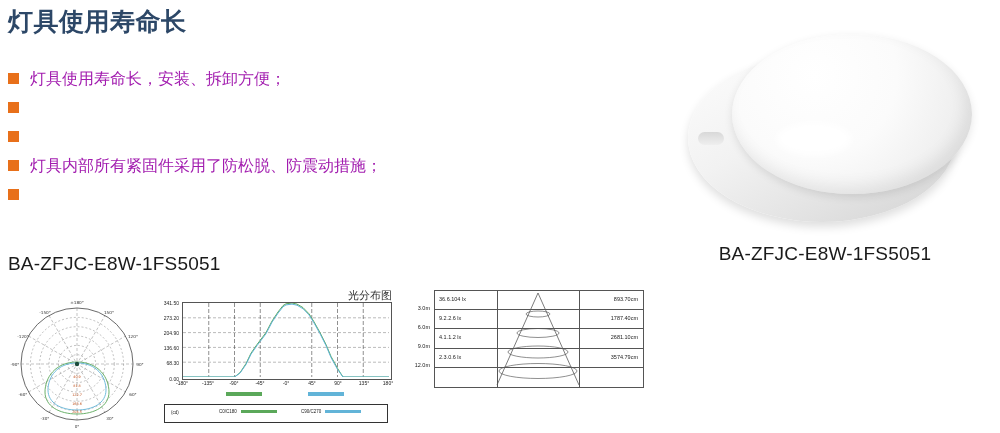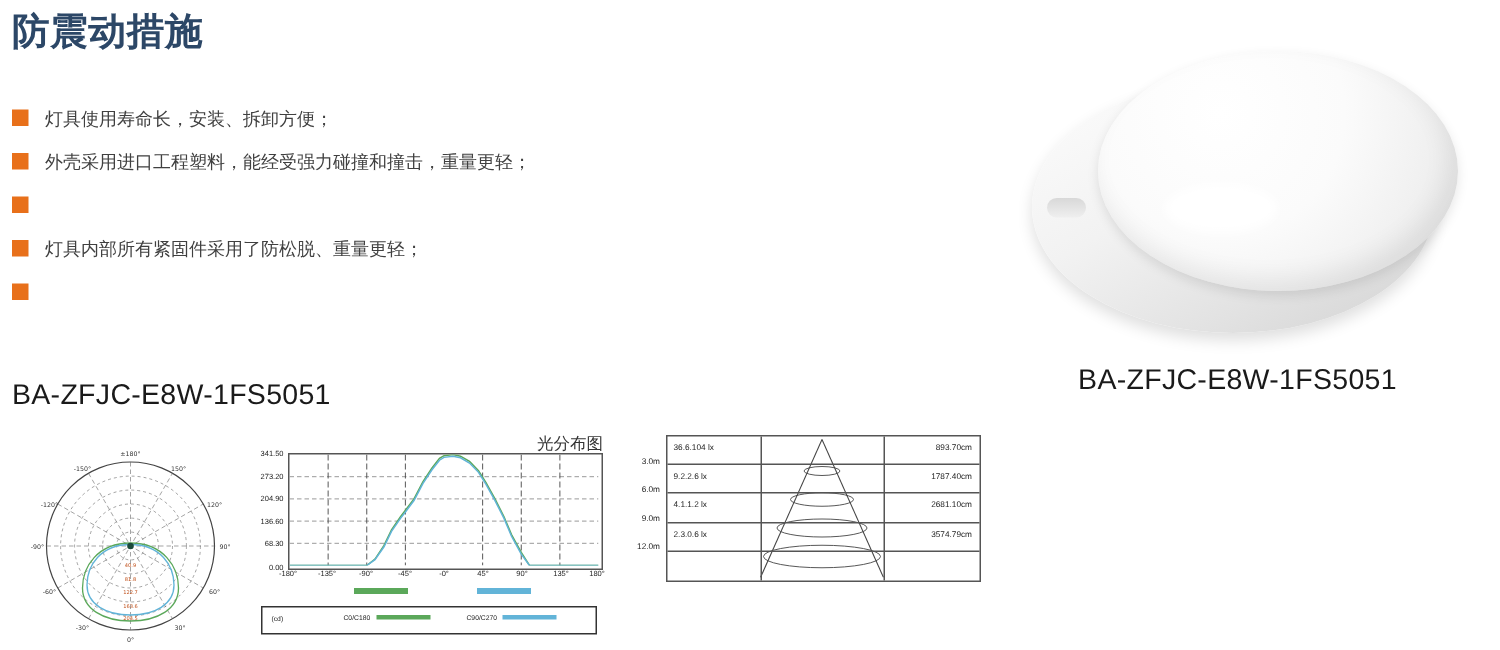--- a/index.html
+++ b/index.html
@@ -54,22 +54,22 @@
   }
   .bullet-square {
     width: 11px;
     height: 11px;
     background: #E8701A;
     flex: 0 0 auto;
     margin-top: 5px;
     margin-right: 11px;
   }
   .feature-text {
-    font-size: 12px;
-    color: #404040;
+    font-size: 16px;
+    color: #a21caf;
     line-height: 22px;
     white-space: nowrap;
     font-family: "DejaVu Sans", "Liberation Sans", sans-serif;
   }
 
   .model-left {
     position: absolute;
     left: 8px;
     top: 253px;
     font-size: 19px;
@@ -141,21 +141,21 @@
     text-align: center;
     font-size: 19px;
     color: #1a1a1a;
     letter-spacing: 0.2px;
     white-space: nowrap;
   }
 
   
   .photometry {
     position: absolute;
-    left: 16px;
+    left: 6px;
     top: 288px;
     width: 640px;
     height: 145px;
   }
 
   
   .polar-wrap {
     position: absolute;
     left: 0;
     top: 0;
@@ -313,37 +313,36 @@
     background: #555;
   }
 </style>
 </head>
 <body>
 
 <div class="page">
 
   <div class="left-col">
 
-    <div class="section-title">防震动措施</div>
+    <div class="section-title">灯具使用寿命长</div>
 
     <div class="feature-list">
       <div class="feature-item">
         <span class="bullet-square"></span>
         <span class="feature-text">灯具使用寿命长，安装、拆卸方便；</span>
       </div>
       <div class="feature-item">
         <span class="bullet-square"></span>
-        <span class="feature-text">外壳采用进口工程塑料，能经受强力碰撞和撞击，重量更轻；</span>
       </div>
       <div class="feature-item">
         <span class="bullet-square"></span>
       </div>
       <div class="feature-item">
         <span class="bullet-square"></span>
-        <span class="feature-text">灯具内部所有紧固件采用了防松脱、重量更轻；</span>
+        <span class="feature-text">灯具内部所有紧固件采用了防松脱、防震动措施；</span>
       </div>
       <div class="feature-item">
         <span class="bullet-square"></span>
       </div>
     </div>
 
     <div class="model-left">BA-ZFJC-E8W-1FS5051</div>
   </div>
 
   <div class="right-col">

